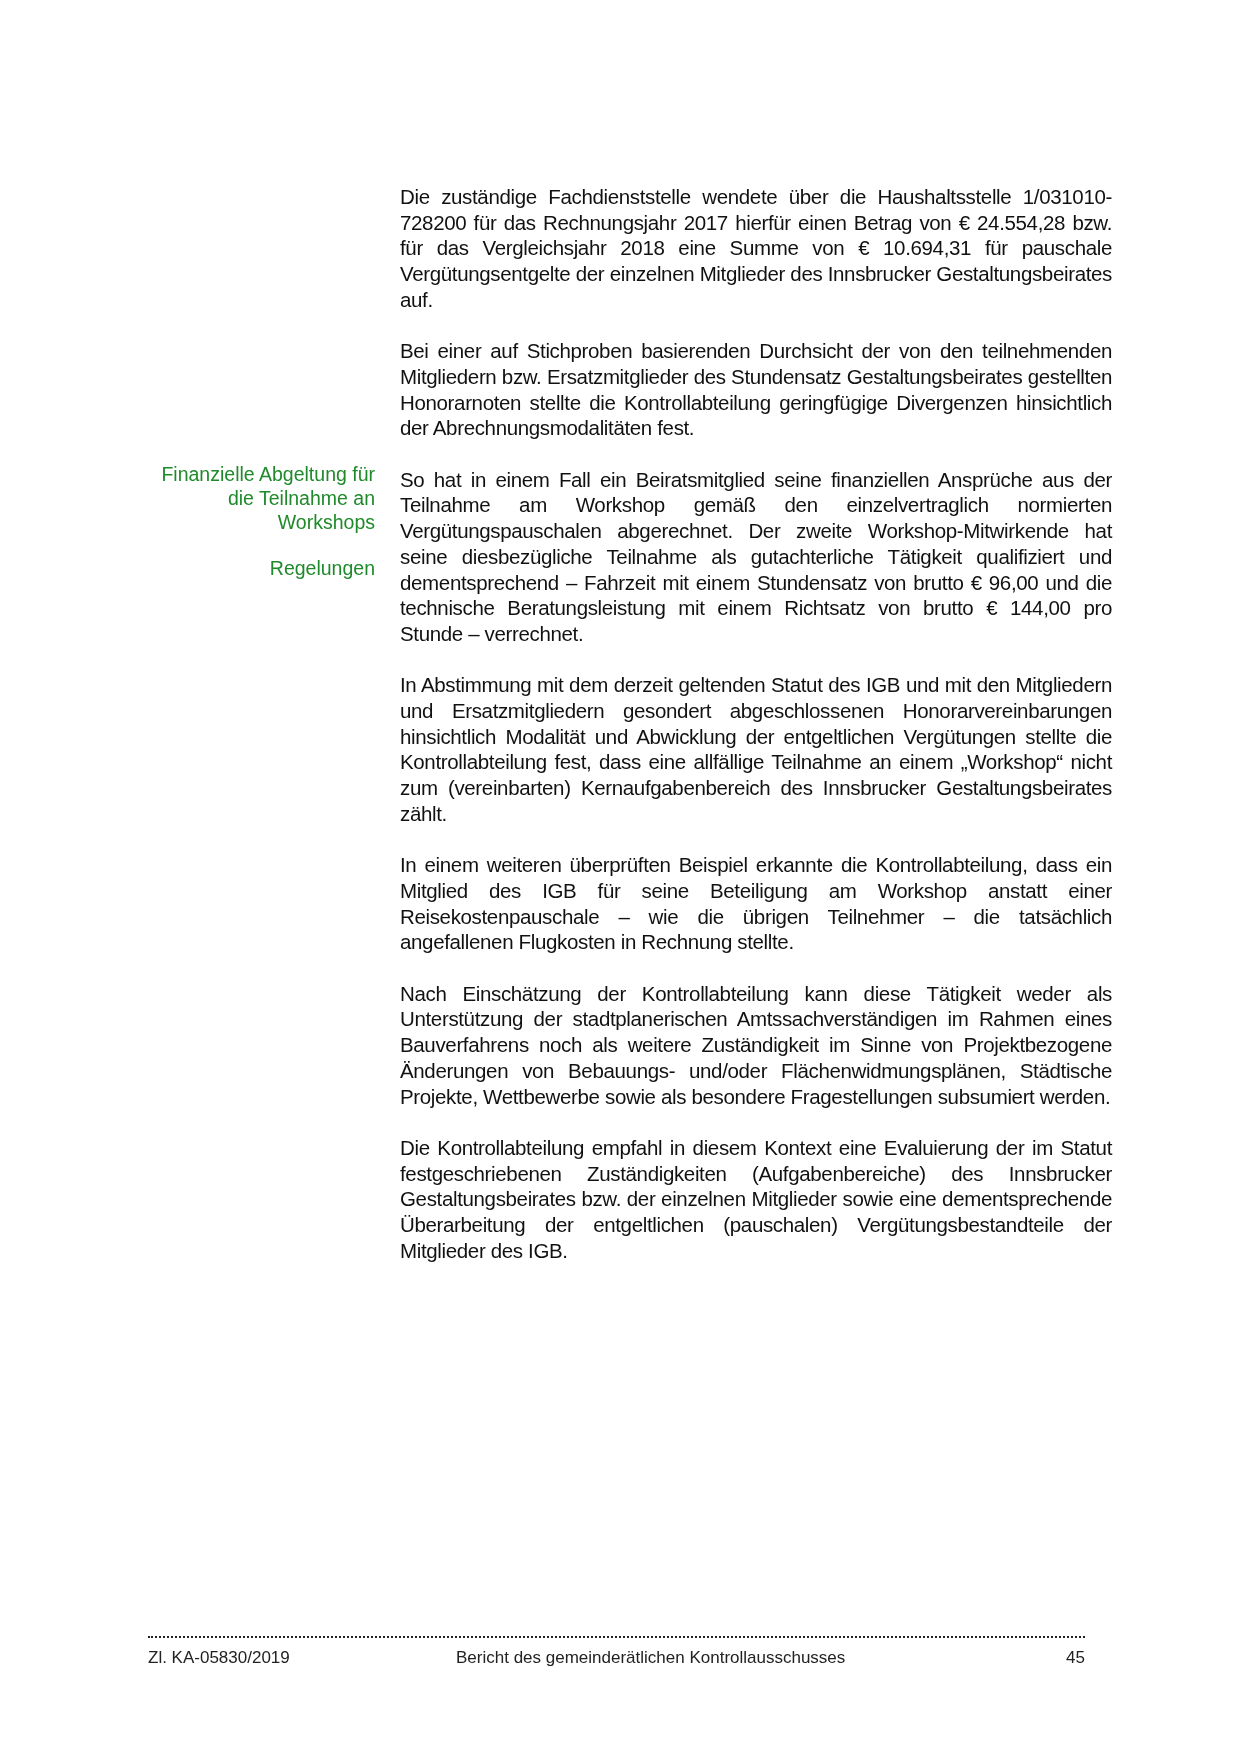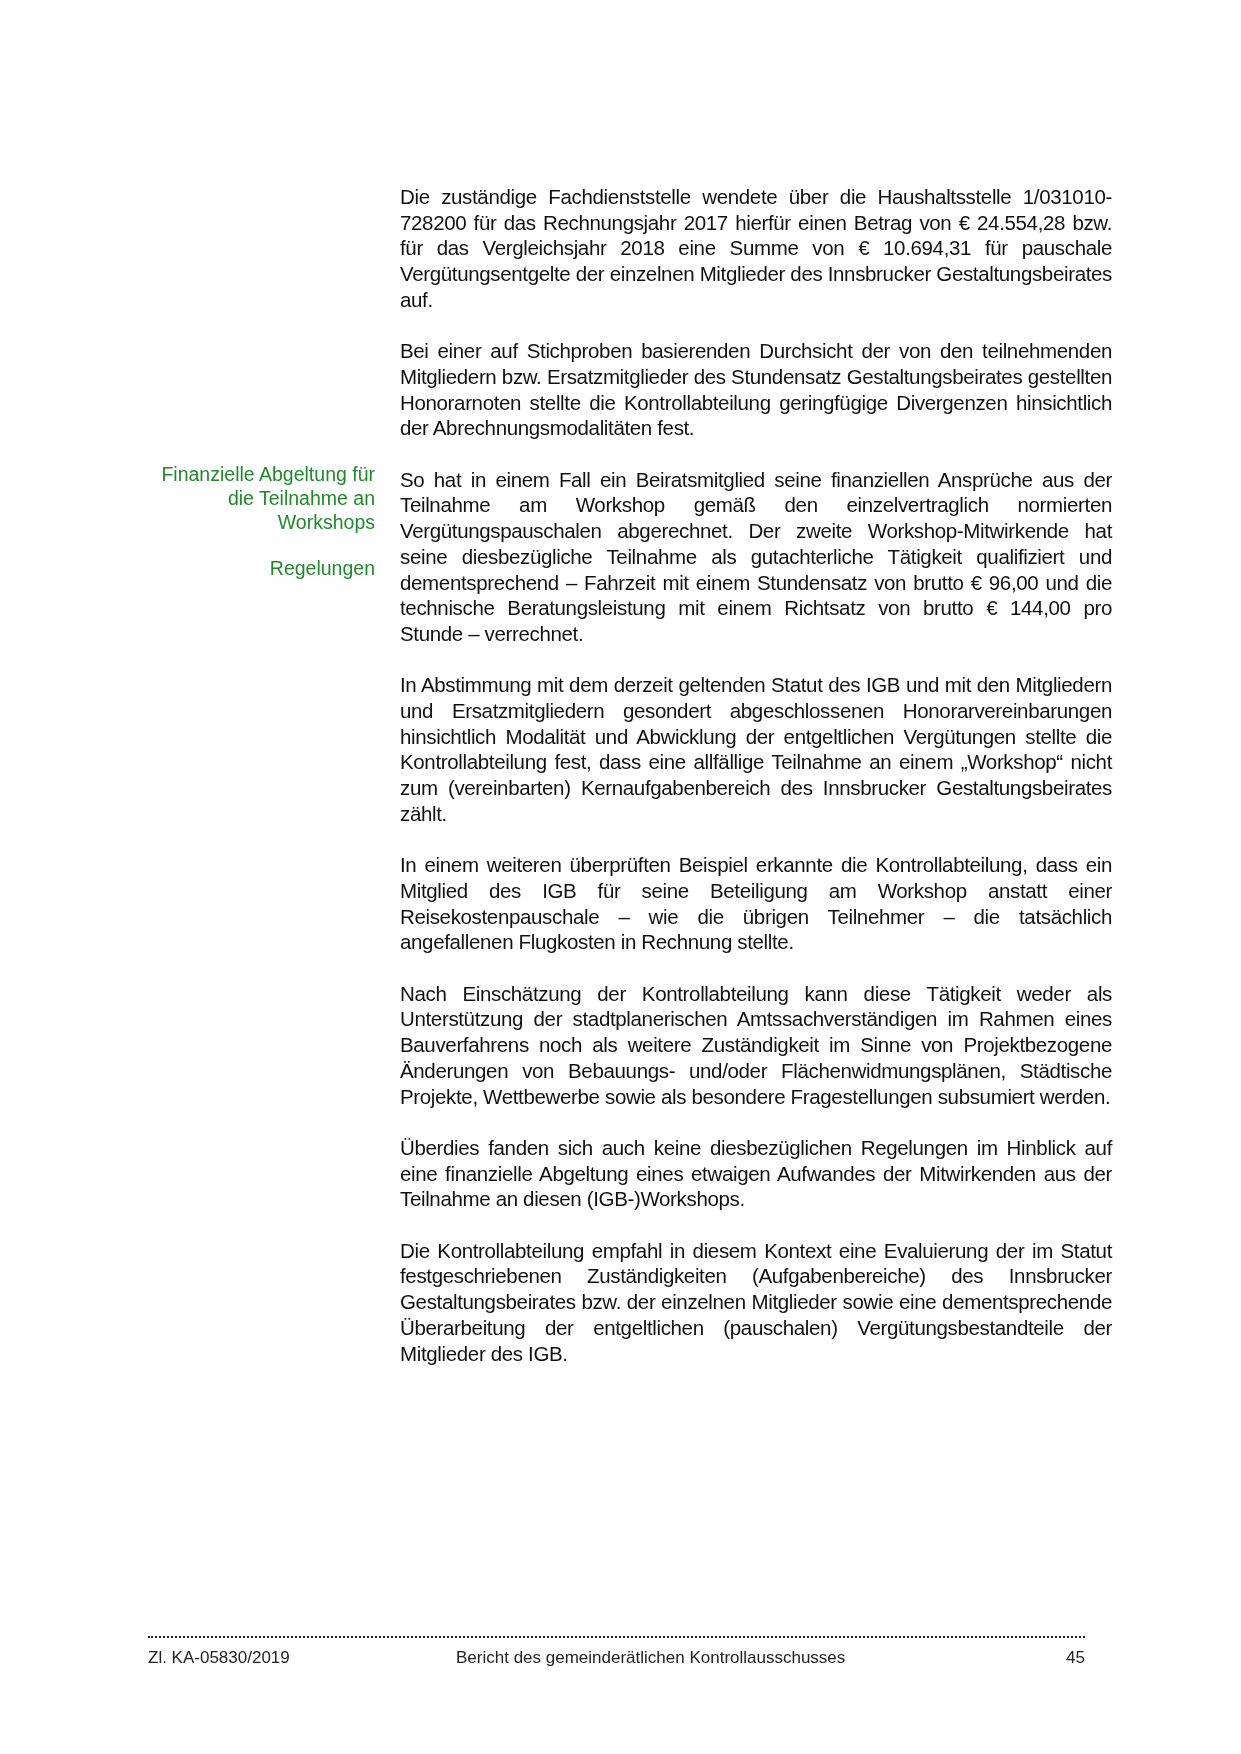--- a/index.html
+++ b/index.html
@@ -29,21 +29,20 @@
   <p class="note">Regelungen</p>
 </div>
 
 <div class="main">
   <p>Die zuständige Fachdienststelle wendete über die Haushaltsstelle 1/031010-728200 für das Rechnungsjahr 2017 hierfür einen Betrag von € 24.554,28 bzw. für das Vergleichsjahr 2018 eine Summe von € 10.694,31 für pauschale Vergütungsentgelte der einzelnen Mitglieder des Innsbrucker Gestaltungsbeirates auf.</p>
   <p>Bei einer auf Stichproben basierenden Durchsicht der von den teilnehmenden Mitgliedern bzw. Ersatzmitglieder des Stundensatz Gestaltungsbeirates gestellten Honorarnoten stellte die Kontrollabteilung geringfügige Divergenzen hinsichtlich der Abrechnungsmodalitäten fest.</p>
   <p>So hat in einem Fall ein Beiratsmitglied seine finanziellen Ansprüche aus der Teilnahme am Workshop gemäß den einzelvertraglich normierten Vergütungspauschalen abgerechnet. Der zweite Workshop-Mitwirkende hat seine diesbezügliche Teilnahme als gutachterliche Tätigkeit qualifiziert und dementsprechend – Fahrzeit mit einem Stundensatz von brutto € 96,00 und die technische Beratungsleistung mit einem Richtsatz von brutto € 144,00 pro Stunde – verrechnet.</p>
   <p>In Abstimmung mit dem derzeit geltenden Statut des IGB und mit den Mitgliedern und Ersatzmitgliedern gesondert abgeschlossenen Honorarvereinbarungen hinsichtlich Modalität und Abwicklung der entgeltlichen Vergütungen stellte die Kontrollabteilung fest, dass eine allfällige Teilnahme an einem „Workshop“ nicht zum (vereinbarten) Kernaufgabenbereich des Innsbrucker Gestaltungsbeirates zählt.</p>
   <p>In einem weiteren überprüften Beispiel erkannte die Kontrollabteilung, dass ein Mitglied des IGB für seine Beteiligung am Workshop anstatt einer Reisekostenpauschale – wie die übrigen Teilnehmer – die tatsächlich angefallenen Flugkosten in Rechnung stellte.</p>
   <p>Nach Einschätzung der Kontrollabteilung kann diese Tätigkeit weder als Unterstützung der stadtplanerischen Amtssachverständigen im Rahmen eines Bauverfahrens noch als weitere Zuständigkeit im Sinne von Projektbezogene Änderungen von Bebauungs- und/oder Flächenwidmungsplänen, Städtische Projekte, Wettbewerbe sowie als besondere Fragestellungen subsumiert werden.</p>
-  <p>Überdies fanden sich auch keine diesbezüglichen Regelungen im Hinblick auf eine finanzielle Abgeltung eines etwaigen Aufwandes der Mitwirkenden aus der Teilnahme an diesen (IGB-)Workshops.</p>
   <p class="p-rec">Die Kontrollabteilung empfahl in diesem Kontext eine Evaluierung der im Statut festgeschriebenen Zuständigkeiten (Aufgabenbereiche) des Innsbrucker Gestaltungsbeirates bzw. der einzelnen Mitglieder sowie eine dementsprechende Überarbeitung der entgeltlichen (pauschalen) Vergütungsbestandteile der Mitglieder des IGB.</p>
 </div>
 
 <div class="footer-line"></div>
 <div class="footer">
   <span class="left">Zl. KA-05830/2019</span>
   <span class="center">Bericht des gemeinderätlichen Kontrollausschusses</span>
   <span class="right">45</span>
 </div>
 

